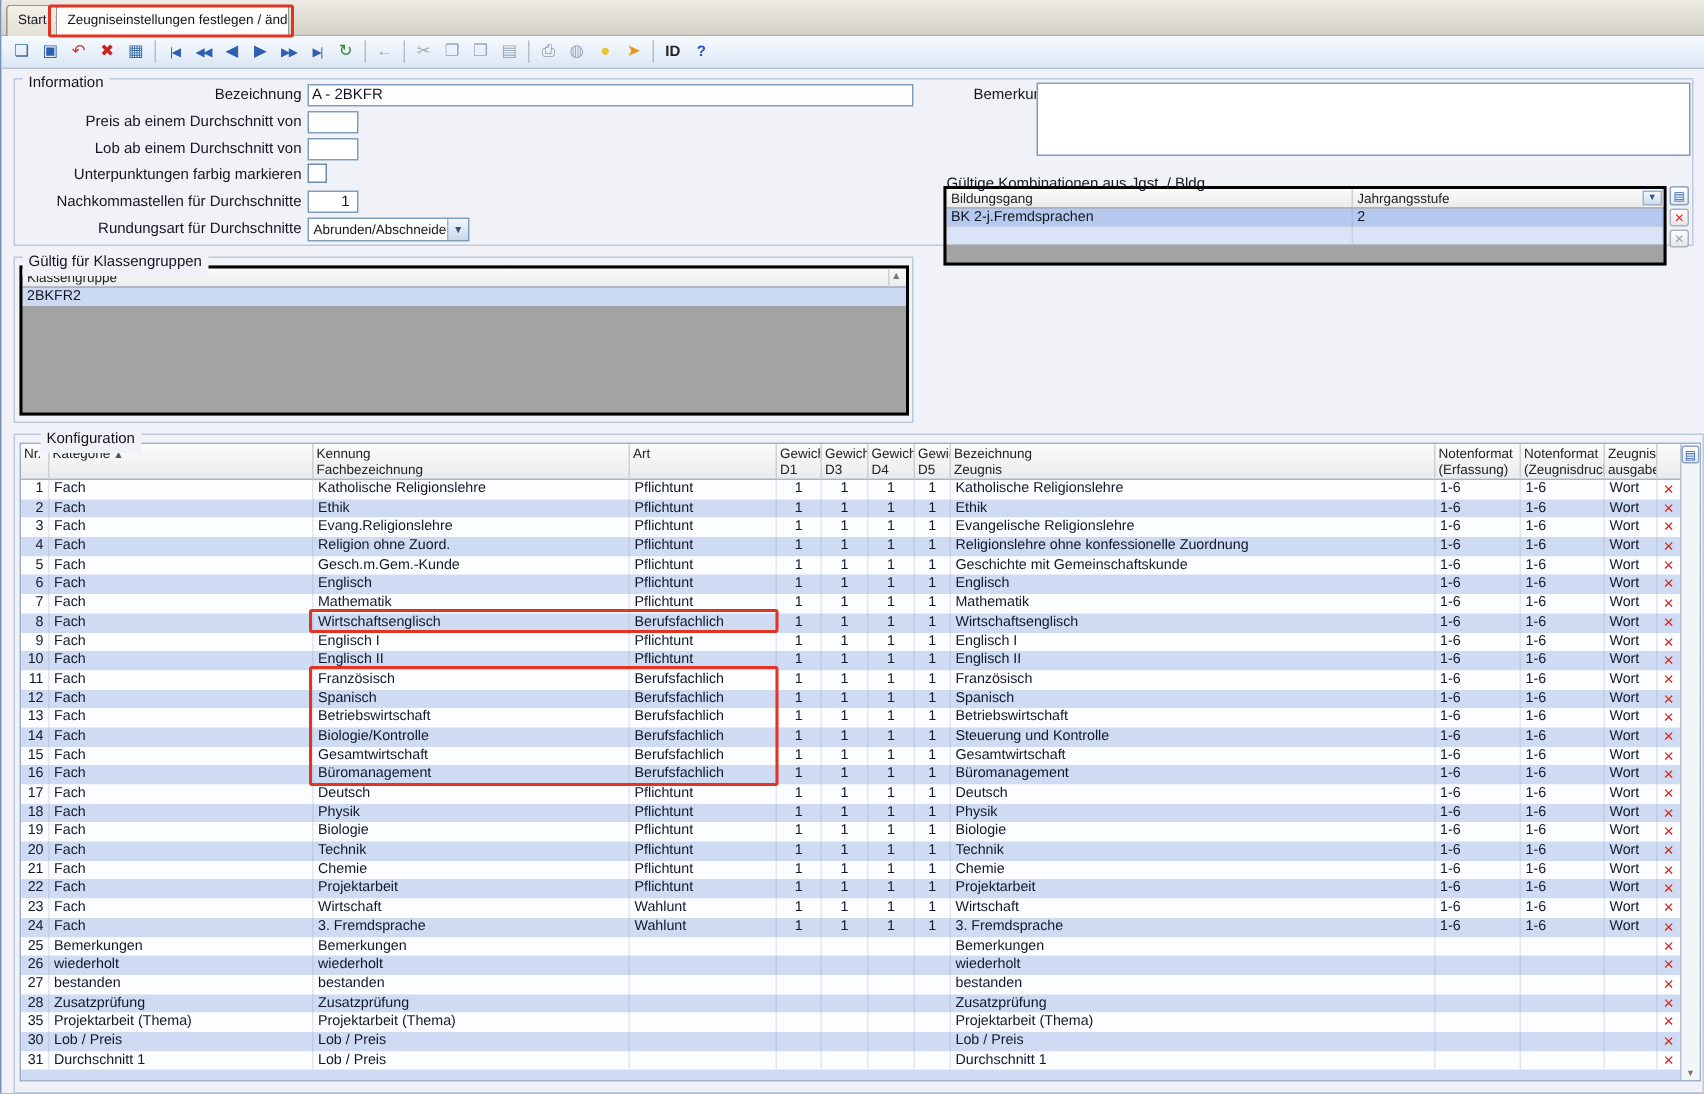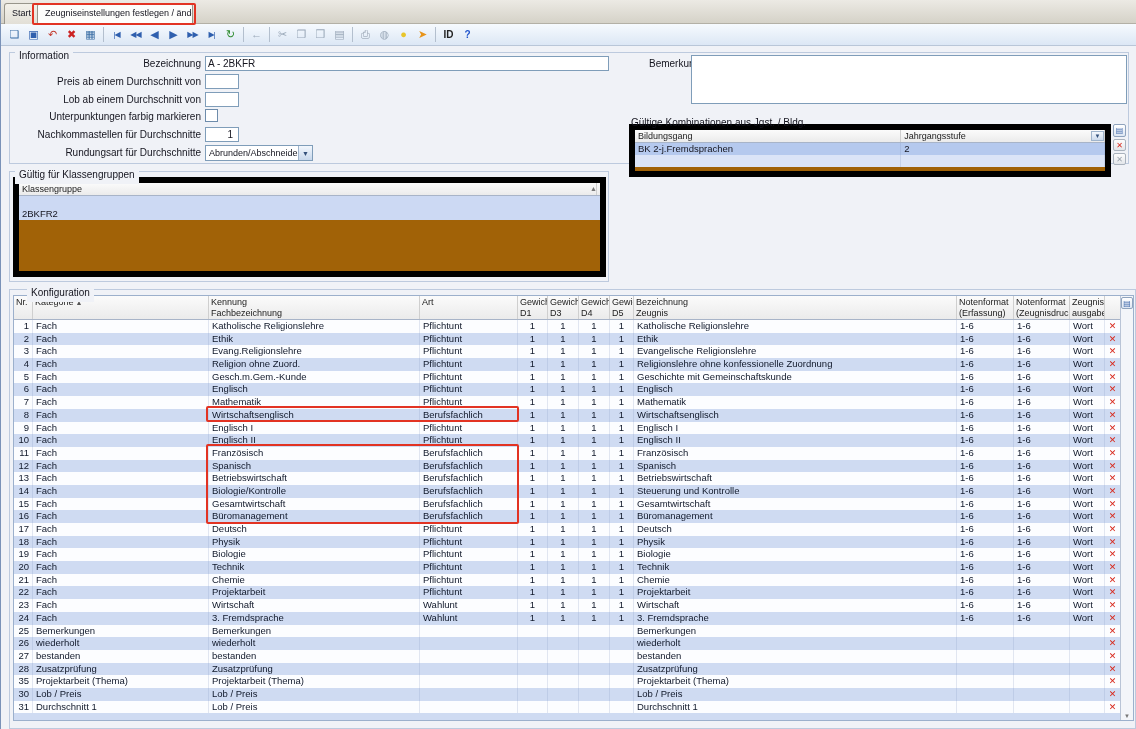--- a/index.html
+++ b/index.html
@@ -24,30 +24,30 @@
   .gcap{position:absolute;background:#f0f2f7;padding:4px 4px;font-size:10px;color:#15151f;z-index:5;white-space:nowrap}
   
   .flabel{position:absolute;left:0;width:200px;text-align:right;font-size:10px;white-space:nowrap}
   .tinput{position:absolute;border:1px solid #7f9db9;background:#fff;height:15px;font-size:10px;padding:0 2px;font-family:inherit;color:#15151f}
   .checkbox{position:absolute;width:13px;height:13px;border:1px solid #6e8cab;background:#fff}
   .fselect{position:absolute;border:1px solid #7f9db9;background:#fff;height:16px;display:flex;align-items:center}
   .fselect .seltext{flex:1;padding:0 3px;font-size:9px;white-space:nowrap;overflow:hidden}
   .fselect .selarrow{width:14px;height:14px;background:linear-gradient(#f2f7fd,#c8d8ec);border-left:1px solid #9fb4cc;display:flex;align-items:center;justify-content:center;font-size:7px;color:#33507a}
   .bemerkung{position:absolute;border:1px solid #7f9db9;background:#fff;resize:none;font-family:inherit;font-size:10px;padding:2px}
   
-  .sgrid{position:absolute;background:#a16207;border:6px solid #000000;overflow:hidden}
+  .sgrid{position:absolute;background:#a3a3a3;border:2px solid #000000;overflow:hidden}
   .shead{display:flex;height:13px;background:linear-gradient(#fbfbfb,#ebebeb);border-bottom:1px solid #a8b4c8;font-size:9px;color:#222;position:relative}
   .shc{padding:0 3px;line-height:12px;border-right:1px solid #cfcfcf;white-space:nowrap;overflow:hidden}
   .crow{display:flex;height:12px;line-height:12px;font-size:9.5px}
   .crow .ccell{padding:0 3px;white-space:nowrap;overflow:hidden;border-right:1px solid rgba(130,150,190,.25)}
   .crow .c1{width:272px}
   .crow .c2{width:208px}
   .crow.sel{background:#b5c9ee}
   .crow.alt2{background:#dbe4f7}
-  .grow{height:12px;line-height:12px;font-size:9.5px;padding:12px 3px;background:#ccd9f3;white-space:nowrap;overflow:hidden}
+  .grow{height:12px;line-height:12px;font-size:9.5px;padding:0 3px;background:#ccd9f3;white-space:nowrap;overflow:hidden}
   .cdrop{position:absolute;right:1px;top:1px;width:13px;height:10px;background:linear-gradient(#f4f8fd,#ccdaec);border:1px solid #9fb4cc;font-size:6px;color:#33507a;display:flex;align-items:center;justify-content:center}
   .sort{font-size:7px;color:#555}
   .hsort{position:absolute;right:3px;top:2px;font-size:7px;color:#777}
   
   .sidebtns{position:absolute;left:1112px;top:124px;width:13px}
   .xbtn{width:13px;height:12px;margin-top:2px;background:linear-gradient(#fdfdfd,#e3e6ea);border:1px solid #a9b2bd;display:flex;align-items:center;justify-content:center;font-size:8px;font-weight:bold;color:#d8291d;border-radius:2px}
   .xbtn.gray{color:#9aa2ad}
   .iconbtn{width:13px;height:13px;background:linear-gradient(#ffffff,#dde6f2);border:1px solid #8fa3bd;display:flex;align-items:center;justify-content:center;font-size:8px;color:#3a64a8;border-radius:2px}
   
   .kgrid{position:absolute;left:12px;top:295px;width:1121px;height:426px;background:#fff;border:1px solid #9cb0cc;overflow:hidden}

